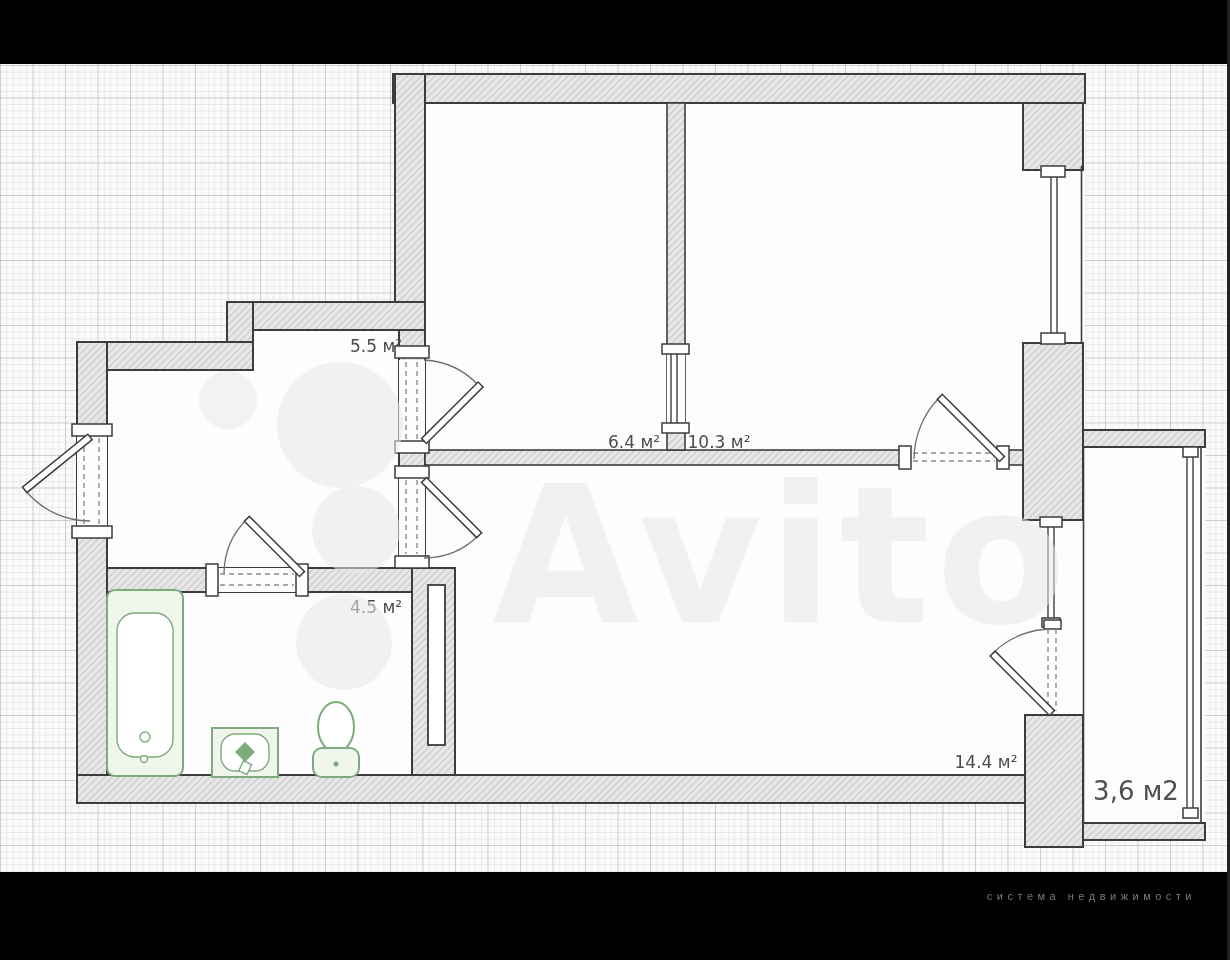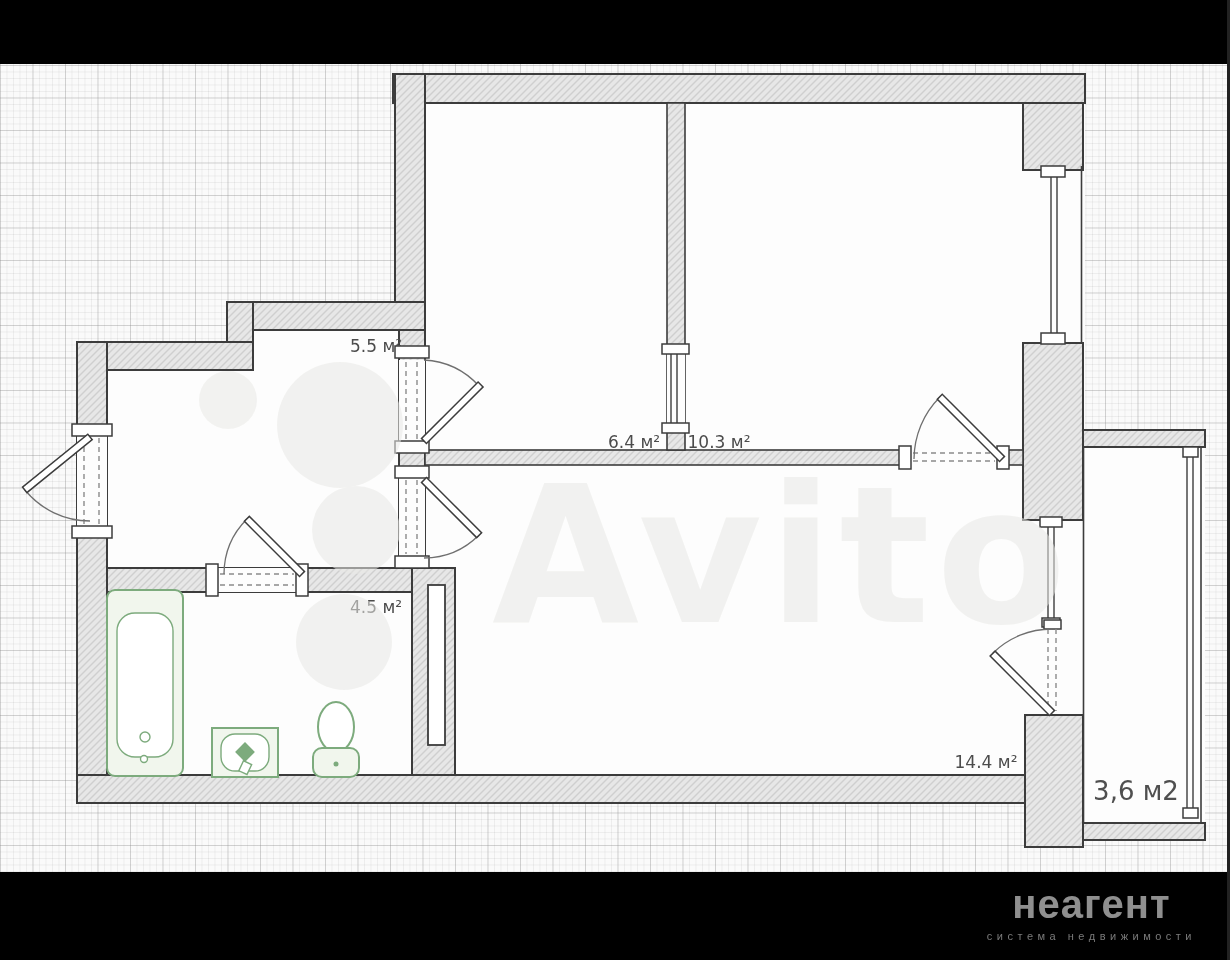--- a/index.html
+++ b/index.html
@@ -226,18 +226,17 @@
       <circle class="wm-shape" cx="340" cy="425" r="63"></circle>
       <circle class="wm-shape" cx="356" cy="530" r="44"></circle>
       <circle class="wm-shape" cx="344" cy="642" r="48"></circle>
       <text class="wm-text" x="492" y="622">Avito</text>
     </g>
   </svg>
 
   <div class="letterbox top"></div>
   <div class="letterbox bottom">
     <div class="brand">
-      <div class="logo">неагент</div>
       <div class="tagline">система недвижимости</div>
     </div>
   </div>
 
 </div>
 
 </body></html>

